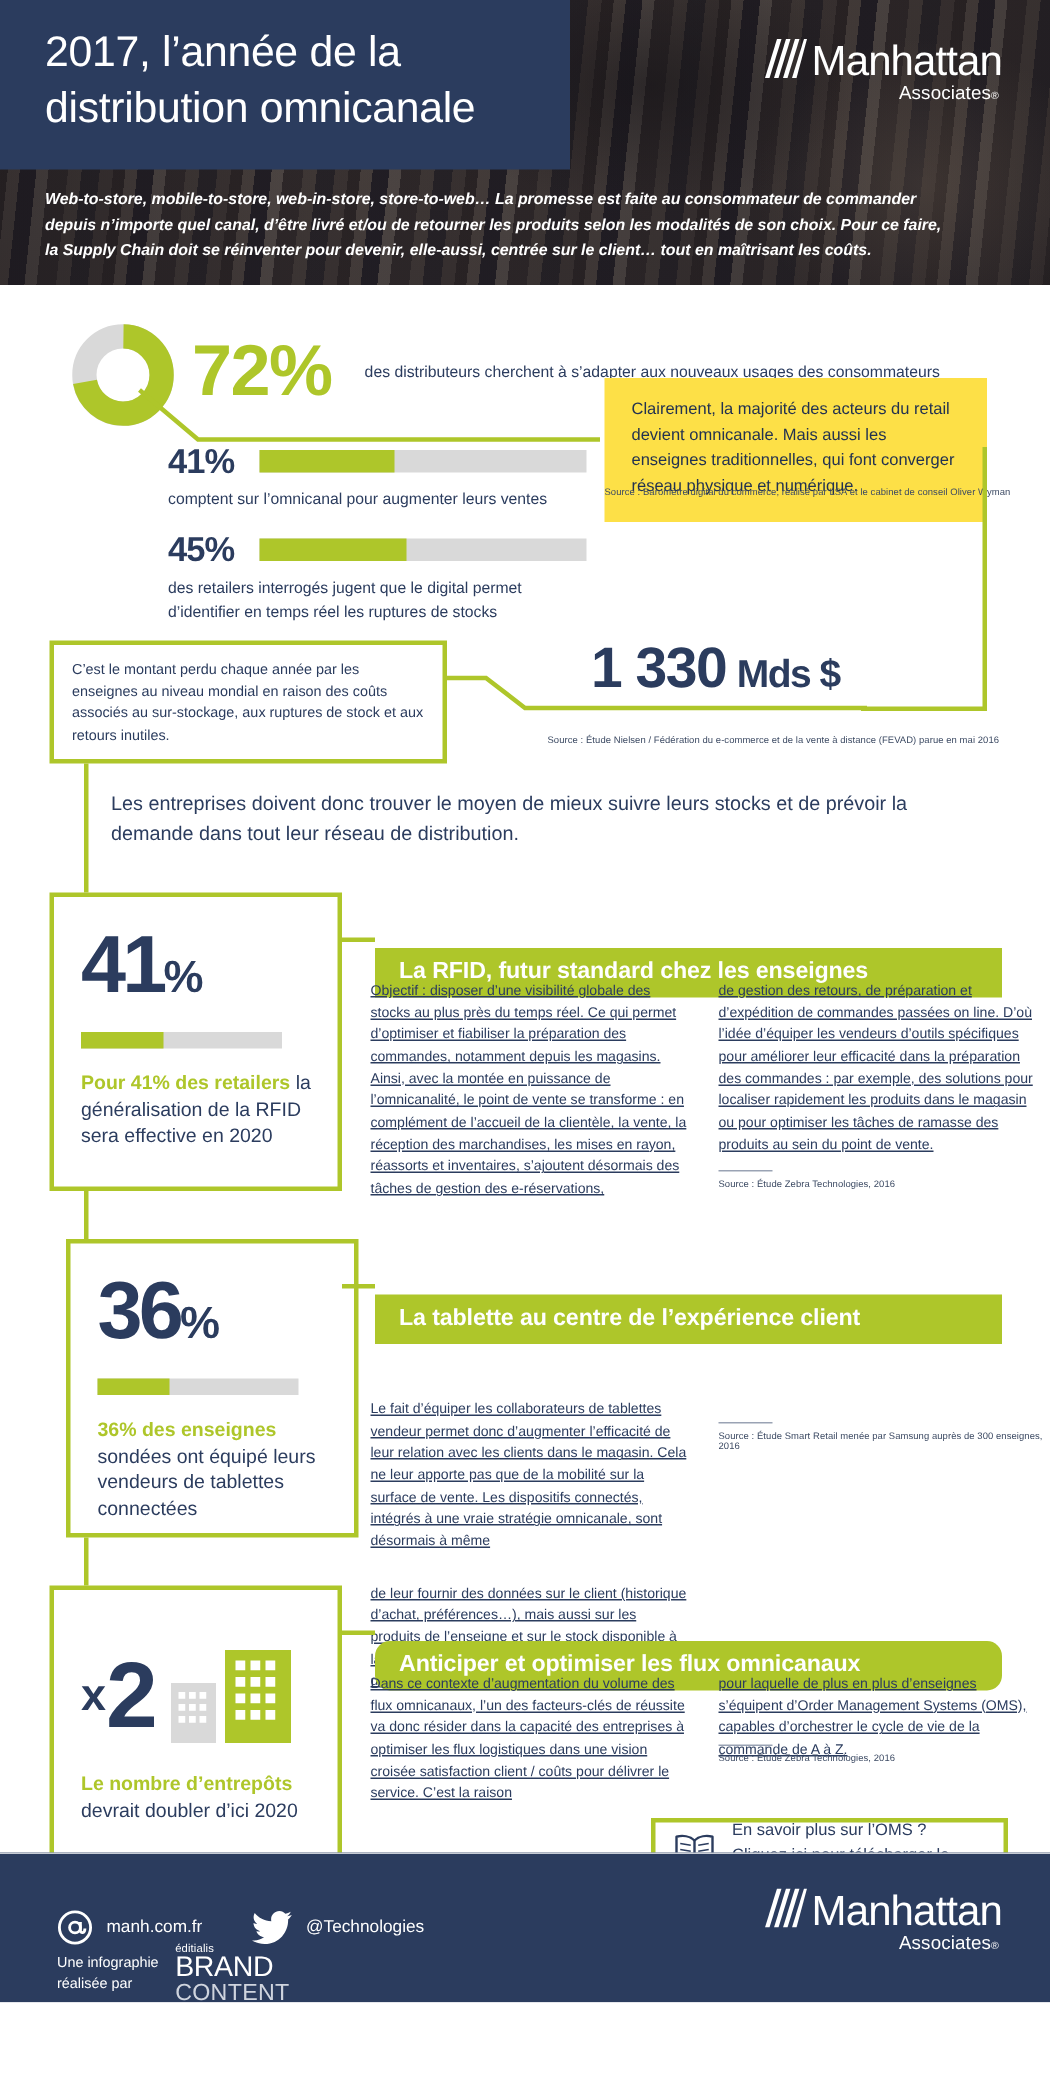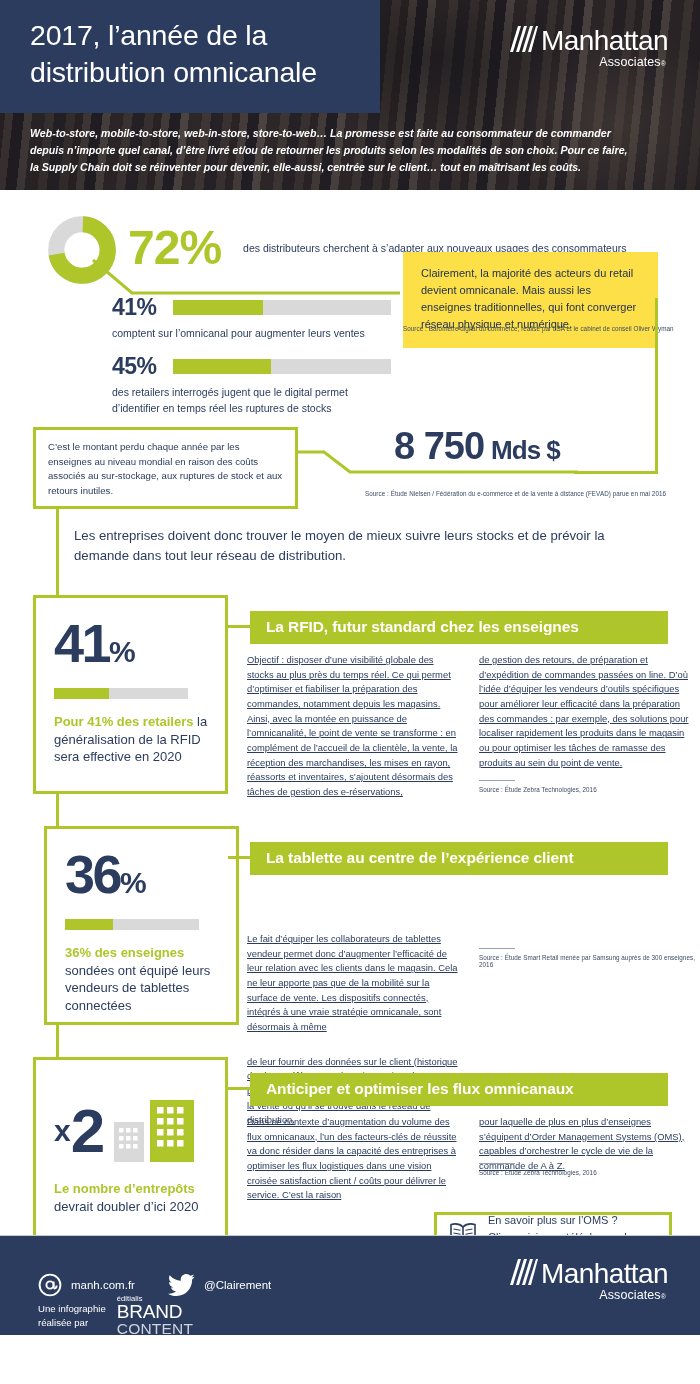--- a/index.html
+++ b/index.html
@@ -192,20 +192,21 @@
   .sec-caption .hl { color: #aec62a; font-weight: bold; }
 
   .sec-title {
     position: absolute;
     background: #aec62a;
     color: #ffffff;
     font-size: 15.5px;
     font-weight: bold;
     padding: 7px 0 8px 16px;
     letter-spacing: -0.1px;
+    margin-top: 21px;
   }
   .sec-cols {
     position: absolute;
     display: flex;
     gap: 20px;
   }
   .sec-col {
     width: 212px;
     font-size: 9.4px;
     line-height: 1.56;
@@ -322,21 +323,21 @@
 
   <div class="box-outline" style="left:33px; top:427px; width:265px; height:82px;">
     <div style="padding:10px 12px; color:#2b3c5e; font-size:9.6px; line-height:1.52;">C’est le montant perdu chaque année par les enseignes au niveau mondial en raison des coûts associés au sur-stockage, aux ruptures de stock et aux retours inutiles.</div>
   </div>
 
   <svg style="position:absolute;left:296px;top:440px;width:290px;height:42px;">
     <polyline points="0,12 28,12 54,32 282,32" fill="none" stroke="#aec62a" stroke-width="3"></polyline>
   </svg>
 
   <div class="big-amount" style="left:394px; top:425px; font-size:38px;">
-    <span>8 750</span><span style="font-size:26px; margin-left:7px;">Mds $</span>
+    <span>1 330</span><span style="font-size:26px; margin-left:7px;">Mds $</span>
   </div>
   <div class="source-note" style="left:365px; top:490px; width:330px;">Source : Étude Nielsen / Fédération du e-commerce et de la vente à distance (FEVAD) parue en mai 2016</div>
 
   <div class="conn conn-v" style="left:56px; top:509px; height:92px;"></div>
 
   <div class="lead-text" style="left:74px; top:526px; width:570px;">Les entreprises doivent donc trouver le moyen de mieux suivre leurs stocks et de prévoir la demande dans tout leur réseau de distribution.</div>
 
   <div class="sec-card" style="left:33px; top:595px; width:195px; height:199px;">
     <div class="sec-pct"><span>41</span><span class="sym">%</span></div>
     <div class="sec-bar">
@@ -410,21 +411,21 @@
           </g>
         </svg>
       </span>
     </div>
     <div class="sec-caption" style="margin-top:18px;">
       <span class="hl">Le nombre d’entrepôts</span>
       <span>devrait doubler d’ici 2020</span>
     </div>
   </div>
   <div class="conn conn-h" style="left:228px; top:1087px; width:22px;"></div>
-  <div class="sec-title" style="left:250px; top:1073px; width:418px;">Anticiper et optimiser les flux omnicanaux</div>
+  <div class="sec-title" style="left:250px; top:1073px; width:418px;border-radius:10px;">Anticiper et optimiser les flux omnicanaux</div>
   <div class="sec-cols" style="left:247px; top:1115px;">
     <div class="sec-col">Dans ce contexte d’augmentation du volume des flux omnicanaux, l’un des facteurs-clés de réussite va donc résider dans la capacité des entreprises à optimiser les flux logistiques dans une vision croisée satisfaction client / coûts pour délivrer le service. C’est la raison</div>
     <div class="sec-col">pour laquelle de plus en plus d’enseignes s’équipent d’Order Management Systems (OMS), capables d’orchestrer le cycle de vie de la commande de A à Z.</div>
   </div>
   <div class="source-note with-rule" style="left:479px; top:1163px; width:210px;">Source : Étude Zebra Technologies, 2016</div>
 
   <div class="conn conn-h" style="left:228px; top:1236px; width:206px;"></div>
 
   <div class="cta-box" style="left:434px; top:1212px; width:238px; height:50px;">
     <span>
@@ -463,21 +464,21 @@
 
     <div class="f-item" style="left:168px; top:38px;">
       <svg width="27" height="24" viewBox="0 0 27 22">
         <path fill="#fff" d="M26.5,2.7c-1,0.44-2.05,0.73-3.15,0.86c1.13-0.68,2-1.75,2.41-3.03c-1.06,0.63-2.23,1.08-3.48,1.33
           C21.28,0.73,19.84,0,18.25,0c-3.05,0-5.52,2.47-5.52,5.52c0,0.43,0.05,0.85,0.14,1.26C8.28,6.55,4.4,4.45,1.8,1.26
           C1.33,2.07,1.06,3.01,1.06,4.02c0,1.92,0.98,3.61,2.46,4.6C2.61,8.59,1.75,8.34,1,7.93c0,0.02,0,0.05,0,0.07
           c0,2.68,1.9,4.91,4.43,5.42c-0.46,0.13-0.95,0.19-1.45,0.19c-0.36,0-0.7-0.03-1.04-0.1c0.7,2.2,2.74,3.79,5.16,3.84
           c-1.89,1.48-4.27,2.37-6.86,2.37c-0.45,0-0.88-0.03-1.32-0.08C2.37,21.08,5.27,22,8.39,22c10.15,0,15.7-8.41,15.7-15.7
           c0-0.24-0.01-0.48-0.02-0.71C25.15,4.81,25.92,3.81,26.5,2.7z"></path>
       </svg>
-      <span class="f-label">@Clairement</span>
+      <span class="f-label">@Technologies</span>
     </div>
 
     <div class="f-brand">
       <div class="f-brand-lead">
         <div>Une infographie</div>
         <div>réalisée par</div>
       </div>
       <div class="f-brand-logo">
         <div class="e">éditialis</div>
         <div class="b">BRAND</div>

